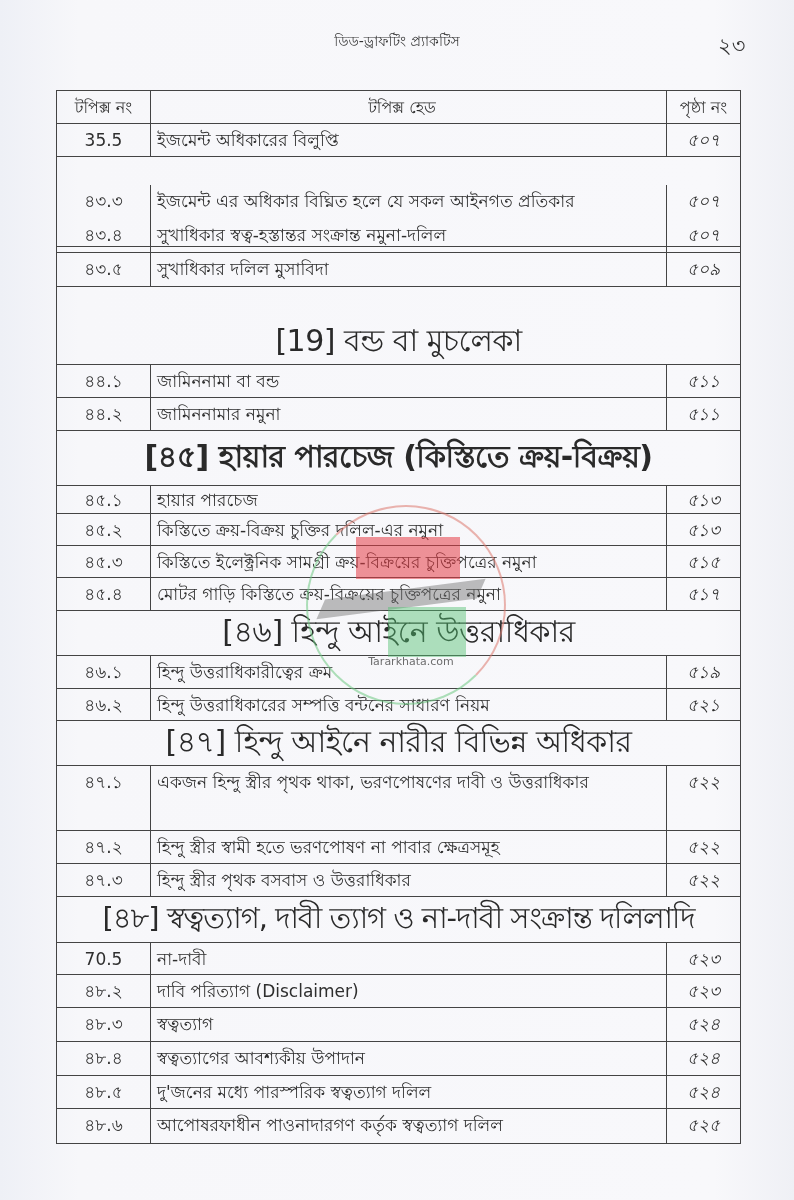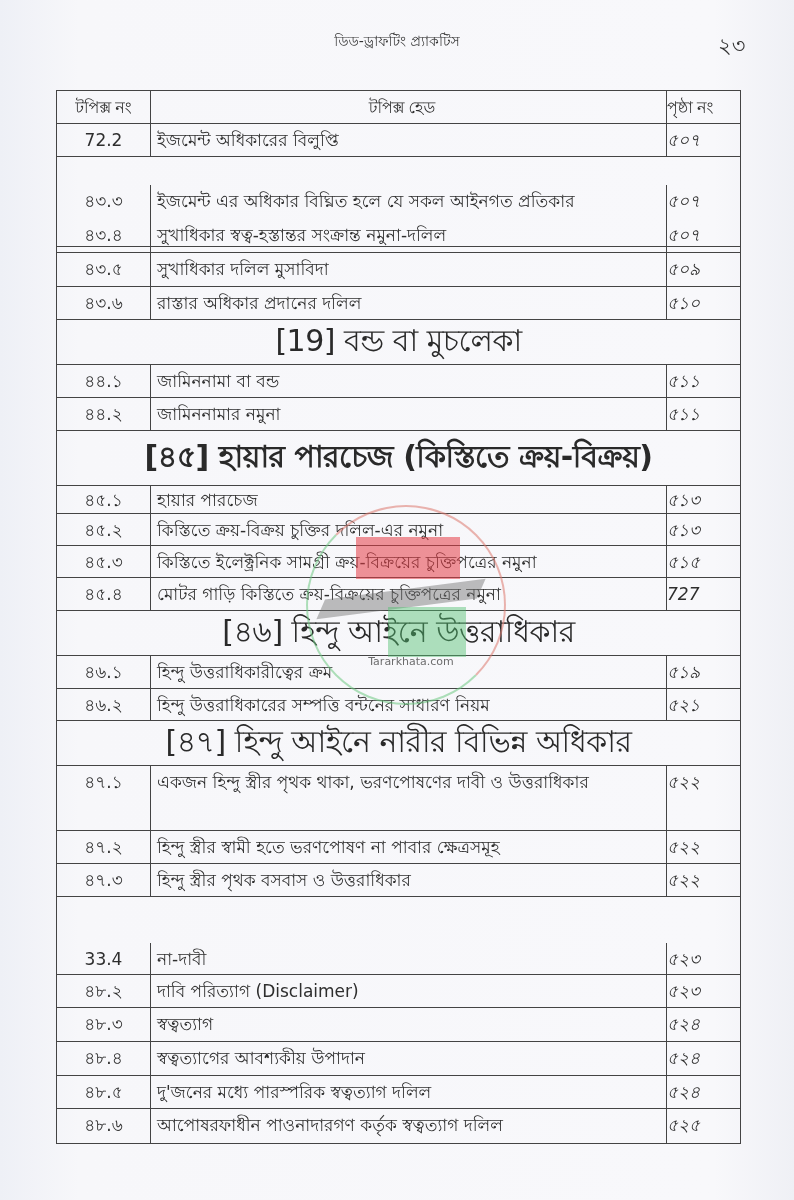--- a/index.html
+++ b/index.html
@@ -29,21 +29,21 @@
     position: absolute; left: 0; width: 100%;
     border-bottom: 1.5px solid #444;
   }
   .row:last-child { border-bottom: none; }
   .cell {
     position: absolute; top: 0; height: 100%;
     font-size: 17px; line-height: 30px; color: #2e2e2e;
   }
   .c-num { left: 0; width: 94px; text-align: center; border-right: 1.5px solid #444; padding-top: 1px; }
   .c-head { left: 94px; width: 516px; padding: 1px 19px 0 6px; border-right: 1.5px solid #444; text-align: justify; }
-  .c-page { left: 610px; width: 73px; padding-top: 1px; font-style: italic; }
+  .c-page { left: 610px; width: 73px; text-align: center; padding-top: 1px; font-style: italic; }
   .hdr .cell { font-size: 16px; line-height: 31px; font-style: normal; }
   .hdr .c-head { text-align: center; }
   .section-row .section-title {
     position: absolute; left: 0; top: 0; width: 100%; height: 100%;
     display: flex; align-items: center; justify-content: center;
     font-size: 30px; color: #2a2a2a; white-space: nowrap; letter-spacing: -0.5px;
   }
   .section-row .section-title.wide { font-size: 29px; letter-spacing: -1px; }
   .watermark {
     position: absolute; left: 306px; top: 505px; width: 200px; height: 200px;
@@ -73,28 +73,28 @@
 </head>
 <body>
 
 <div class="page">
 
   <div class="running-title">ডিড-ড্রাফটিং প্র্যাকটিস</div>
   <div class="page-number">২৩</div>
 
   <div class="toc-table">
 
-    <div class="row hdr" style="top:0;height:33px;font-family:Liberation Serif, serif;">
+    <div class="row hdr" style="top:0;height:33px;">
       <div class="cell c-num">টপিক্স নং</div>
       <div class="cell c-head">টপিক্স হেড</div>
       <div class="cell c-page">পৃষ্ঠা নং</div>
     </div>
 
     <div class="row" style="top:33px;height:33px;">
-      <div class="cell c-num">72.2</div>
+      <div class="cell c-num">35.5</div>
       <div class="cell c-head">ইজমেন্ট অধিকারের বিলুপ্তি</div>
       <div class="cell c-page">৫০৭</div>
     </div>
 
     <div class="row" style="top:74px;height:62px;margin-top:20px;">
       <div class="cell c-num">৪৩.৩</div>
       <div class="cell c-head">ইজমেন্ট এর অধিকার বিঘ্নিত হলে যে সকল আইনগত প্রতিকার</div>
       <div class="cell c-page">৫০৭</div>
     </div>
 
@@ -103,25 +103,20 @@
       <div class="cell c-head">সুখাধিকার স্বত্ব-হস্তান্তর সংক্রান্ত নমুনা-দলিল</div>
       <div class="cell c-page">৫০৭</div>
     </div>
 
     <div class="row" style="top:162px;height:34px;">
       <div class="cell c-num">৪৩.৫</div>
       <div class="cell c-head">সুখাধিকার দলিল মুসাবিদা</div>
       <div class="cell c-page">৫০৯</div>
     </div>
 
-    <div class="row" style="top:196px;height:33px;">
-      <div class="cell c-num">৪৩.৬</div>
-      <div class="cell c-head">রাস্তার অধিকার প্রদানের দলিল</div>
-      <div class="cell c-page">৫১০</div>
-    </div>
 
     <div class="row section-row" style="top:229px;height:45px;">
       <div class="section-title">[19] বন্ড বা মুচলেকা</div>
     </div>
 
     <div class="row" style="top:274px;height:33px;">
       <div class="cell c-num">৪৪.১</div>
       <div class="cell c-head">জামিননামা বা বন্ড</div>
       <div class="cell c-page">৫১১</div>
     </div>
@@ -150,21 +145,21 @@
 
     <div class="row" style="top:455px;height:32px;">
       <div class="cell c-num">৪৫.৩</div>
       <div class="cell c-head">কিস্তিতে ইলেক্ট্রনিক সামগ্রী ক্রয়-বিক্রয়ের চুক্তিপত্রের নমুনা</div>
       <div class="cell c-page">৫১৫</div>
     </div>
 
     <div class="row" style="top:487px;height:33px;">
       <div class="cell c-num">৪৫.৪</div>
       <div class="cell c-head">মোটর গাড়ি কিস্তিতে ক্রয়-বিক্রয়ের চুক্তিপত্রের নমুনা</div>
-      <div class="cell c-page">727</div>
+      <div class="cell c-page">৫১৭</div>
     </div>
 
     <div class="row section-row" style="top:520px;height:45px;">
       <div class="section-title">[৪৬] হিন্দু আইনে উত্তরাধিকার</div>
     </div>
 
     <div class="row" style="top:565px;height:33px;">
       <div class="cell c-num">৪৬.১</div>
       <div class="cell c-head">হিন্দু উত্তরাধিকারীত্বের ক্রম</div>
       <div class="cell c-page">৫১৯</div>
@@ -191,23 +186,26 @@
       <div class="cell c-head">হিন্দু স্ত্রীর স্বামী হতে ভরণপোষণ না পাবার ক্ষেত্রসমূহ</div>
       <div class="cell c-page">৫২২</div>
     </div>
 
     <div class="row" style="top:773px;height:33px;">
       <div class="cell c-num">৪৭.৩</div>
       <div class="cell c-head">হিন্দু স্ত্রীর পৃথক বসবাস ও উত্তরাধিকার</div>
       <div class="cell c-page">৫২২</div>
     </div>
 
+    <div class="row section-row" style="top:806px;height:46px;">
+      <div class="section-title wide">[৪৮] স্বত্বত্যাগ, দাবী ত্যাগ ও না-দাবী সংক্রান্ত দলিলাদি</div>
+    </div>
 
     <div class="row" style="top:852px;height:32px;">
-      <div class="cell c-num">33.4</div>
+      <div class="cell c-num">70.5</div>
       <div class="cell c-head">না-দাবী</div>
       <div class="cell c-page">৫২৩</div>
     </div>
 
     <div class="row" style="top:884px;height:33px;">
       <div class="cell c-num">৪৮.২</div>
       <div class="cell c-head">দাবি পরিত্যাগ (Disclaimer)</div>
       <div class="cell c-page">৫২৩</div>
     </div>
 

